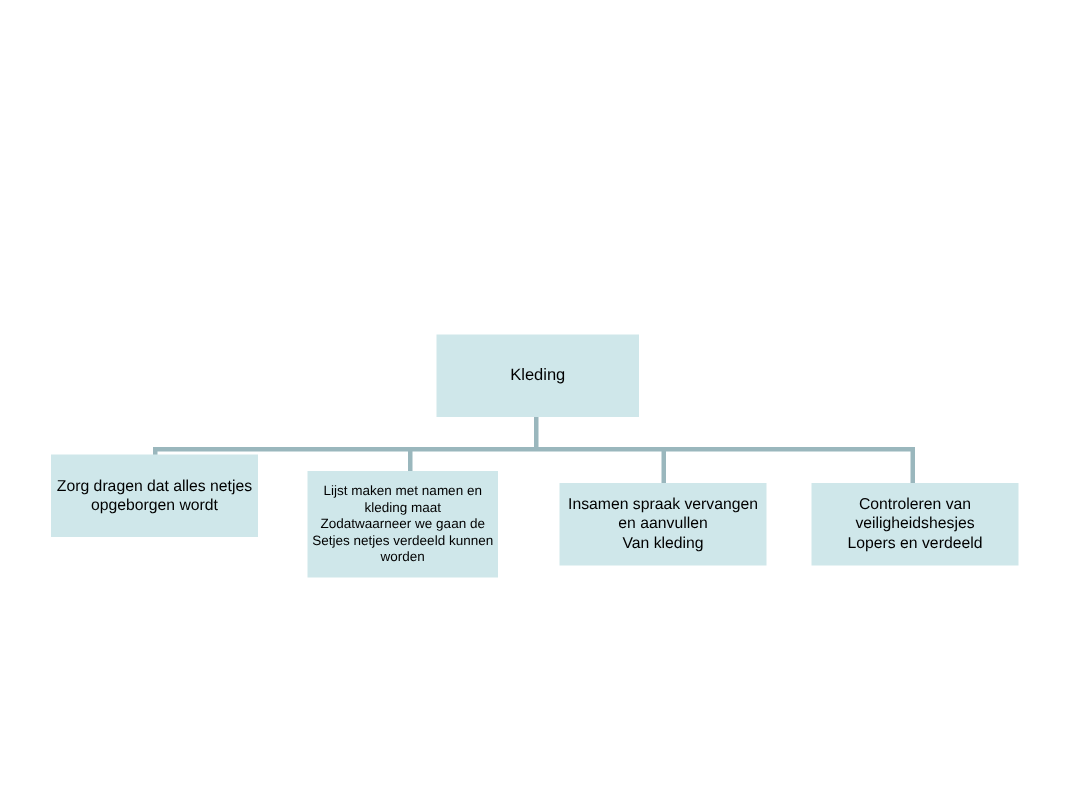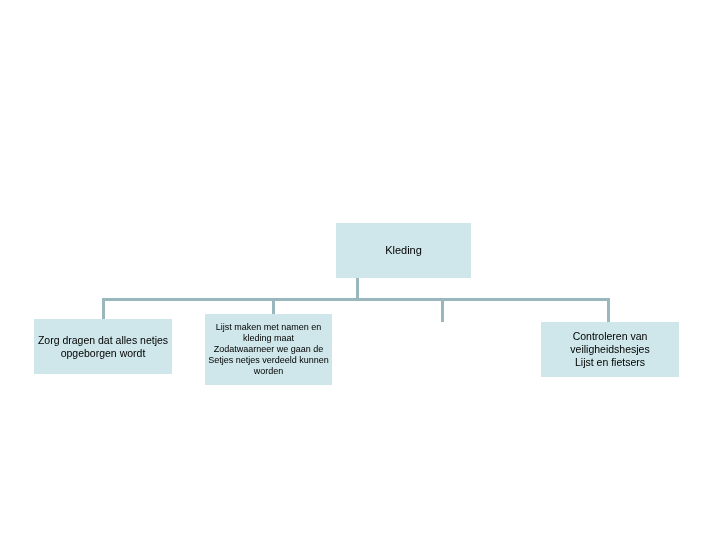--- a/index.html
+++ b/index.html
@@ -29,25 +29,24 @@
     color: #000000;
     line-height: 1.22;
     white-space: pre-line;
   }
   .node-root {
     left: 291px;
     top: 223px;
     width: 135px;
     height: 55px;
     font-size: 11px;
-    margin-left: 45px;
   }
   .node-c0 {
     left: 34px;
-    top: 319px;
+    top: 303px;
     width: 138px;
     height: 55px;
     font-size: 10.5px;
   }
   .node-c1 {
     left: 205px;
     top: 314px;
     width: 127px;
     height: 71px;
     font-size: 9px;
@@ -109,17 +108,20 @@
 
   <div class="node node-root">Kleding</div>
 
   <div class="node node-c0">Zorg dragen dat alles netjes
 opgeborgen wordt</div>
   <div class="node node-c1">Lijst maken met namen en
 kleding maat
 Zodatwaarneer we gaan de
 Setjes netjes verdeeld kunnen
 worden</div>
+  <div class="node node-c2">Insamen spraak vervangen
+en aanvullen
+Van kleding</div>
   <div class="node node-c3">Controleren van
 veiligheidshesjes
-Lijst en fietsers</div>
+Lopers en verdeeld</div>
 
 </div>
 
 </body></html>

